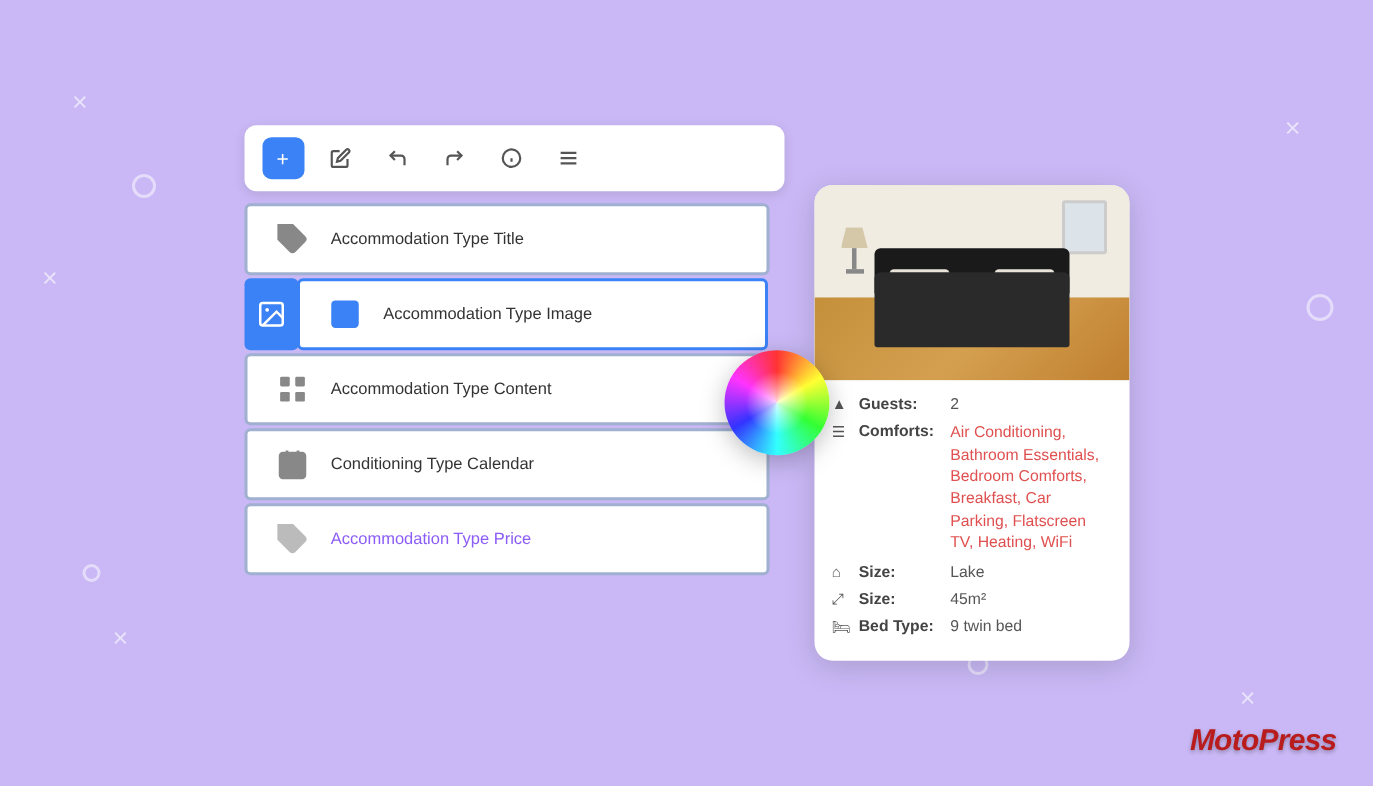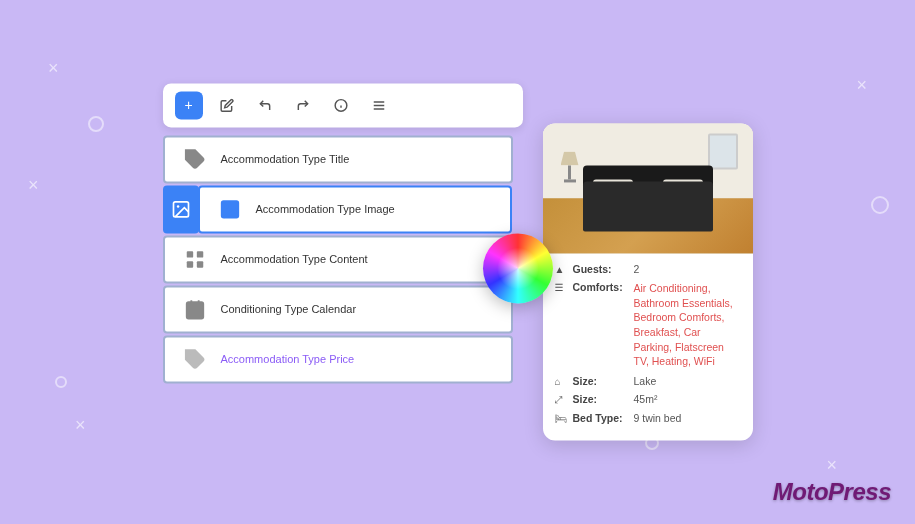--- a/index.html
+++ b/index.html
@@ -226,23 +226,23 @@
 
     .detail-val.links {
       color: #e05050;
     }
 
     
     .motopress-logo {
       position: absolute;
       bottom: 18px;
       right: 24px;
-      font-size: 24px;
+      font-size: 20px;
       font-weight: 700;
-      color: #701a75;
+      color: #b91c1c;
       font-style: italic;
       text-shadow: 0 1px 3px rgba(0,0,0,0.3);
       letter-spacing: -0.5px;
     }
 
     
     .deco-x {
       position: absolute;
       color: rgba(255,255,255,0.6);
       font-size: 18px;

